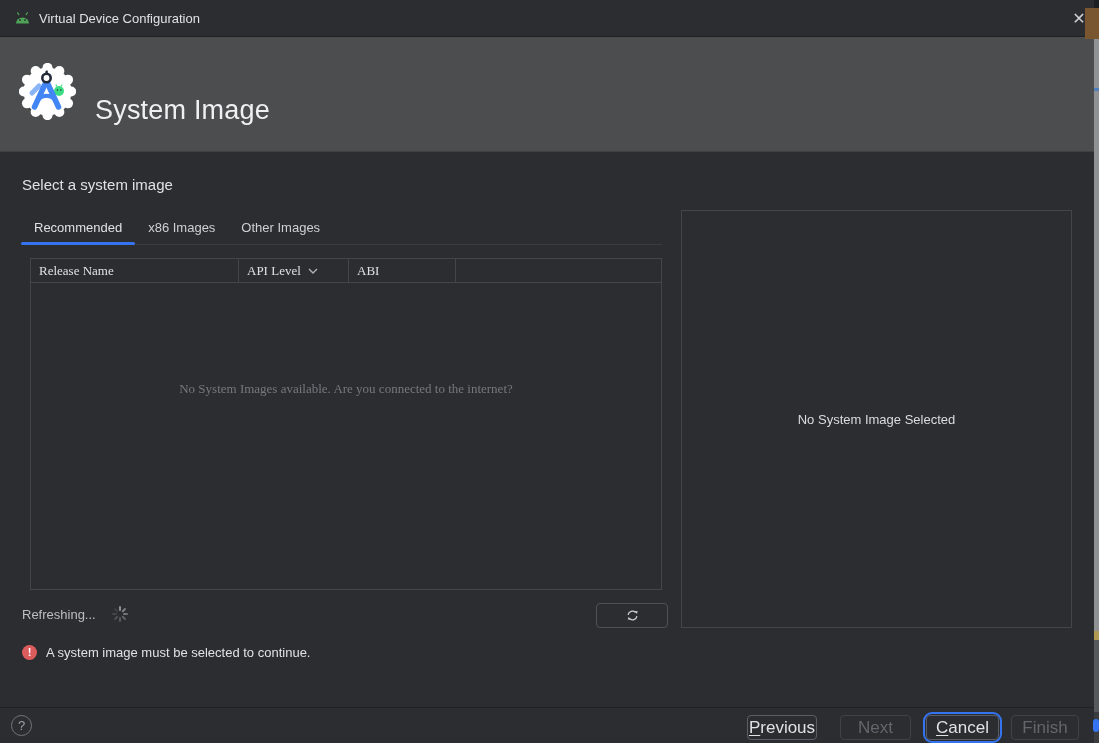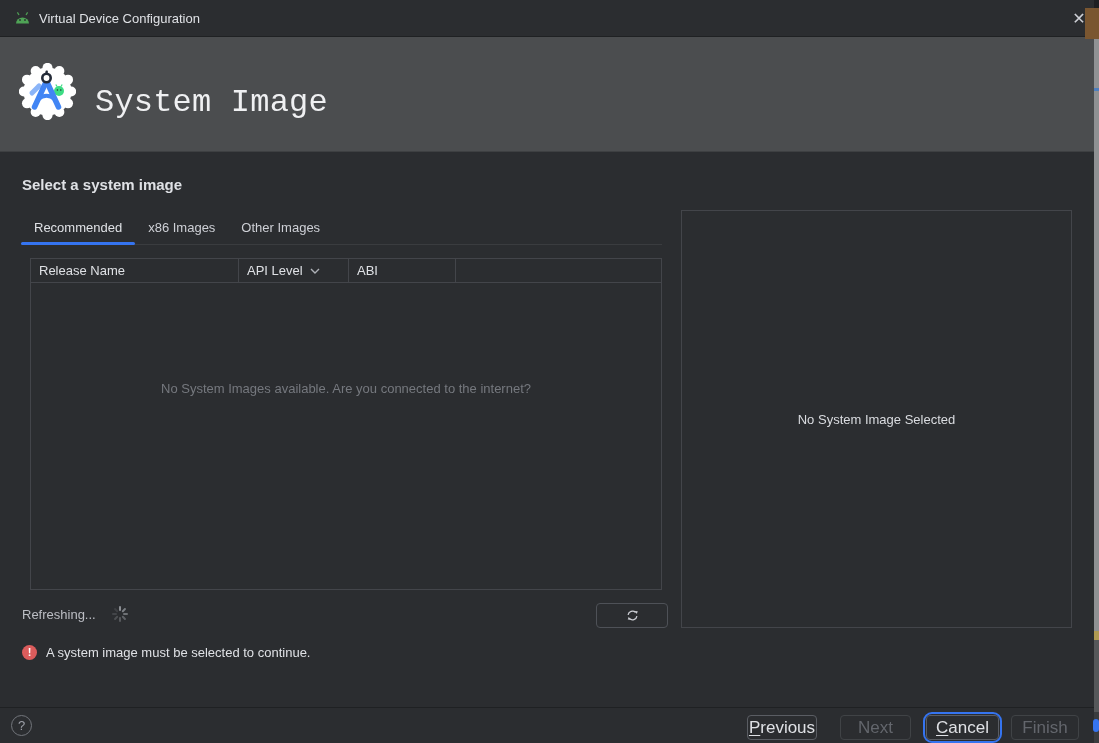--- a/index.html
+++ b/index.html
@@ -13,35 +13,35 @@
   .titlebar .droid { width:19px; height:14px; margin-right:7px; flex:0 0 auto; }
   .win-title { color:#DFE1E5; font-size:13px; }
   .close-btn { position:absolute; left:1064px; top:4px; width:30px; height:29px; background:transparent;
                border:none; color:#CED0D6; font-size:16px; line-height:29px; text-align:center; cursor:pointer;
                font-family:"Liberation Sans", sans-serif; }
 
   
   .band { position:absolute; left:0; top:37px; width:1094px; height:115px; background:#4B4D4F;
           border-bottom:1px solid #3E4042; }
   .logo { position:absolute; left:19px; top:26px; width:57px; height:57px; }
-  .page-title { position:absolute; left:95px; top:8px; height:115px; display:flex; align-items:center;
-                font-size:32px; font-weight:400; color:#EFF0F2; letter-spacing:.2px;font-family:Liberation Mono, monospace; }
-
-  
-  .heading { position:absolute; left:22px; top:176px; font-size:15px; font-weight:bold; color:#DFE1E5; }
+  .page-title { position:absolute; left:95px; top:16px; height:115px; display:flex; align-items:center;
+                font-size:27px; font-weight:400; color:#EFF0F2; letter-spacing:.2px; }
+
+  
+  .heading { position:absolute; left:22px; top:176px; font-size:15px; font-weight:normal; color:#DFE1E5; }
 
   .tabbar { position:absolute; left:21px; top:214px; width:641px; height:31px; display:flex;
             border-bottom:1px solid #3A3C3F; }
   .tab { position:relative; padding:0 13px; line-height:27px; height:31px; color:#CED0D6; cursor:pointer; }
   .tab.selected { color:#DFE1E5;text-align:right; }
   .tab.selected::after { content:""; position:absolute; left:0; right:0; bottom:0; height:3px;
                          background:#3574F0; border-radius:3px; }
 
   .sys-table { position:absolute; left:30px; top:258px; width:632px; height:332px;
-               border:1px solid #43454A; }
+               border:1px solid #43454A;font-family:Liberation Serif, serif; }
   .thead { display:flex; height:24px; border-bottom:1px solid #43454A; }
   .th { display:flex; align-items:center; padding-left:8px; color:#DFE1E5; font-size:13px; }
   .th.sep { border-right:1px solid #43454A; }
   .th .chev { margin-left:7px; width:10px; height:6px; }
   .c0 { width:208px; } .c1 { width:110px; } .c2 { width:107px; } .c3 { flex:1; }
   .empty-msg { position:absolute; left:0; top:122px; width:100%; text-align:center;
                color:#75787E; font-size:13px; }
 
   .refreshing { position:absolute; left:22px; top:607px; color:#BCBEC4; font-size:13px;text-align:right; }
   .spinner { position:absolute; left:111px; top:605px; width:18px; height:18px;

